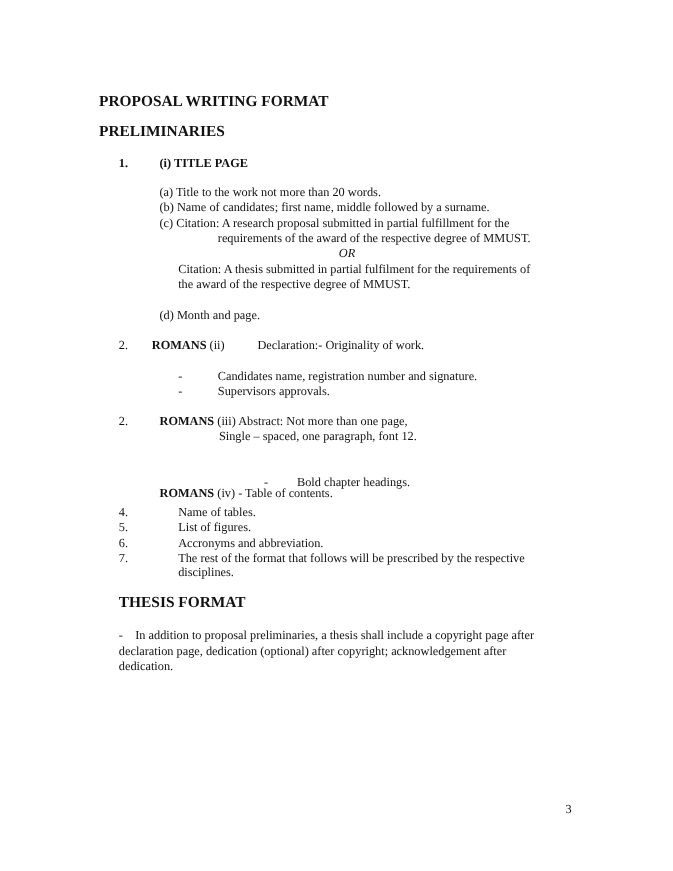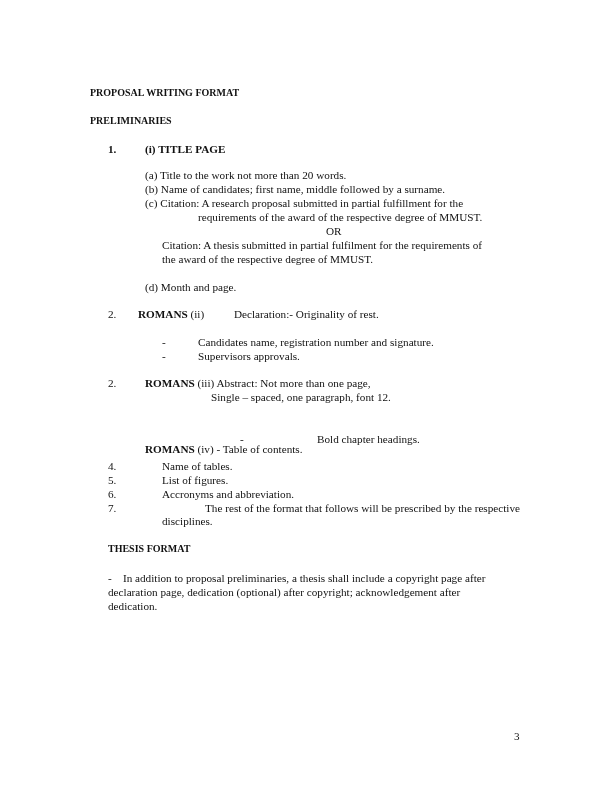--- a/index.html
+++ b/index.html
@@ -1,65 +1,65 @@
 <!DOCTYPE html>
 <html><head>
 <meta charset="utf-8">
 <style>
   html, body { margin: 0; padding: 0; background: #ffffff; }
   body { width: 612px; height: 792px; position: relative; overflow: hidden;
          font-family: "Liberation Serif", "DejaVu Serif", serif; color: #111; font-size: 11.2px; }
   .ln { position: absolute; white-space: nowrap; line-height: 14px; }
   .b { font-weight: bold; }
-  .h { font-weight: bold; font-size: 10px; }
+  .h { font-weight: bold; font-size: 14px; }
 </style>
 </head>
 <body>
 
 <div>
   <div class="ln h" style="left:90px;top:86px;">PROPOSAL WRITING FORMAT</div>
   <div class="ln h" style="left:90px;top:114px;">PRELIMINARIES</div>
 
   <div class="ln b" style="left:108px;top:142px;">1.</div>
   <div class="ln b" style="left:145px;top:142px;">(i)  TITLE PAGE</div>
 
   <div class="ln" style="left:145px;top:168px;">(a)  Title to the work not more than 20 words.</div>
   <div class="ln" style="left:145px;top:182px;">(b)  Name of candidates; first name, middle followed by a  surname.</div>
   <div class="ln" style="left:145px;top:196px;">(c)  Citation: A research proposal submitted in partial fulfillment for the</div>
   <div class="ln" style="left:162px;top:210px;margin-left:36px;">requirements of the award of the respective degree of MMUST.</div>
-  <div class="ln" style="left:326px;top:224px;">OR</div>
+  <div class="ln" style="left:308px;top:224px;font-style:italic;">OR</div>
   <div class="ln" style="left:162px;top:238px;text-align:right;">Citation: A thesis submitted in partial fulfilment for the requirements of</div>
   <div class="ln" style="left:162px;top:252px;font-family:Liberation Serif, serif;">the award of the respective degree of MMUST.</div>
   <div class="ln" style="left:145px;top:280px;">(d)  Month and page.</div>
 
   <div class="ln" style="left:108px;top:307px;">2.</div>
   <div class="ln" style="left:138px;top:307px;"><span class="b">ROMANS</span> <span>(ii)</span></div>
-  <div class="ln" style="left:234px;top:307px;">Declaration:- Originality of rest.</div>
+  <div class="ln" style="left:234px;top:307px;">Declaration:- Originality of work.</div>
 
   <div class="ln" style="left:162px;top:335px;">-</div>
   <div class="ln" style="left:198px;top:335px;">Candidates name, registration number and signature.</div>
   <div class="ln" style="left:162px;top:349px;">-</div>
   <div class="ln" style="left:198px;top:349px;">Supervisors approvals.</div>
 
   <div class="ln" style="left:108px;top:376px;">2.</div>
   <div class="ln" style="left:145px;top:376px;"><span class="b">ROMANS</span><span> (iii) Abstract: Not more than one page,</span></div>
-  <div class="ln" style="left:211px;top:390px;text-align:center;">Single – spaced, one paragraph, font 12.</div>
+  <div class="ln" style="left:199px;top:390px;text-align:center;">Single – spaced, one paragraph, font 12.</div>
 
   <div class="ln" style="left:145px;top:418px;margin-top:24px;"><span class="b">ROMANS</span><span> (iv) -   Table of contents.</span></div>
   <div class="ln" style="left:240px;top:432px;">-</div>
-  <div class="ln" style="left:270px;top:432px;margin-left:47px;">Bold chapter headings.</div>
+  <div class="ln" style="left:270px;top:432px;">Bold chapter headings.</div>
 
   <div class="ln" style="left:108px;top:459px;">4.</div>
   <div class="ln" style="left:162px;top:459px;">Name of tables.</div>
   <div class="ln" style="left:108px;top:473px;">5.</div>
   <div class="ln" style="left:162px;top:473px;">List of figures.</div>
   <div class="ln" style="left:108px;top:487px;">6.</div>
   <div class="ln" style="left:162px;top:487px;">Accronyms and abbreviation.</div>
   <div class="ln" style="left:108px;top:501px;">7.</div>
-  <div class="ln" style="left:162px;top:501px;margin-left:43px;">The rest of the format that follows will be prescribed by the respective</div>
+  <div class="ln" style="left:162px;top:501px;">The rest of the format that follows will be prescribed by the respective</div>
   <div class="ln" style="left:162px;top:514px;">disciplines.</div>
 
   <div class="ln h" style="left:108px;top:542px;">THESIS FORMAT</div>
   <div class="ln" style="left:108px;top:571px;white-space:pre;">-    In addition to proposal preliminaries, a thesis shall include a copyright page after</div>
   <div class="ln" style="left:108px;top:585px;">declaration page, dedication (optional) after copyright; acknowledgement after</div>
   <div class="ln" style="left:108px;top:599px;">dedication.</div>
 
   <div class="ln" style="left:514px;top:729px;">3</div>
 </div>
 

